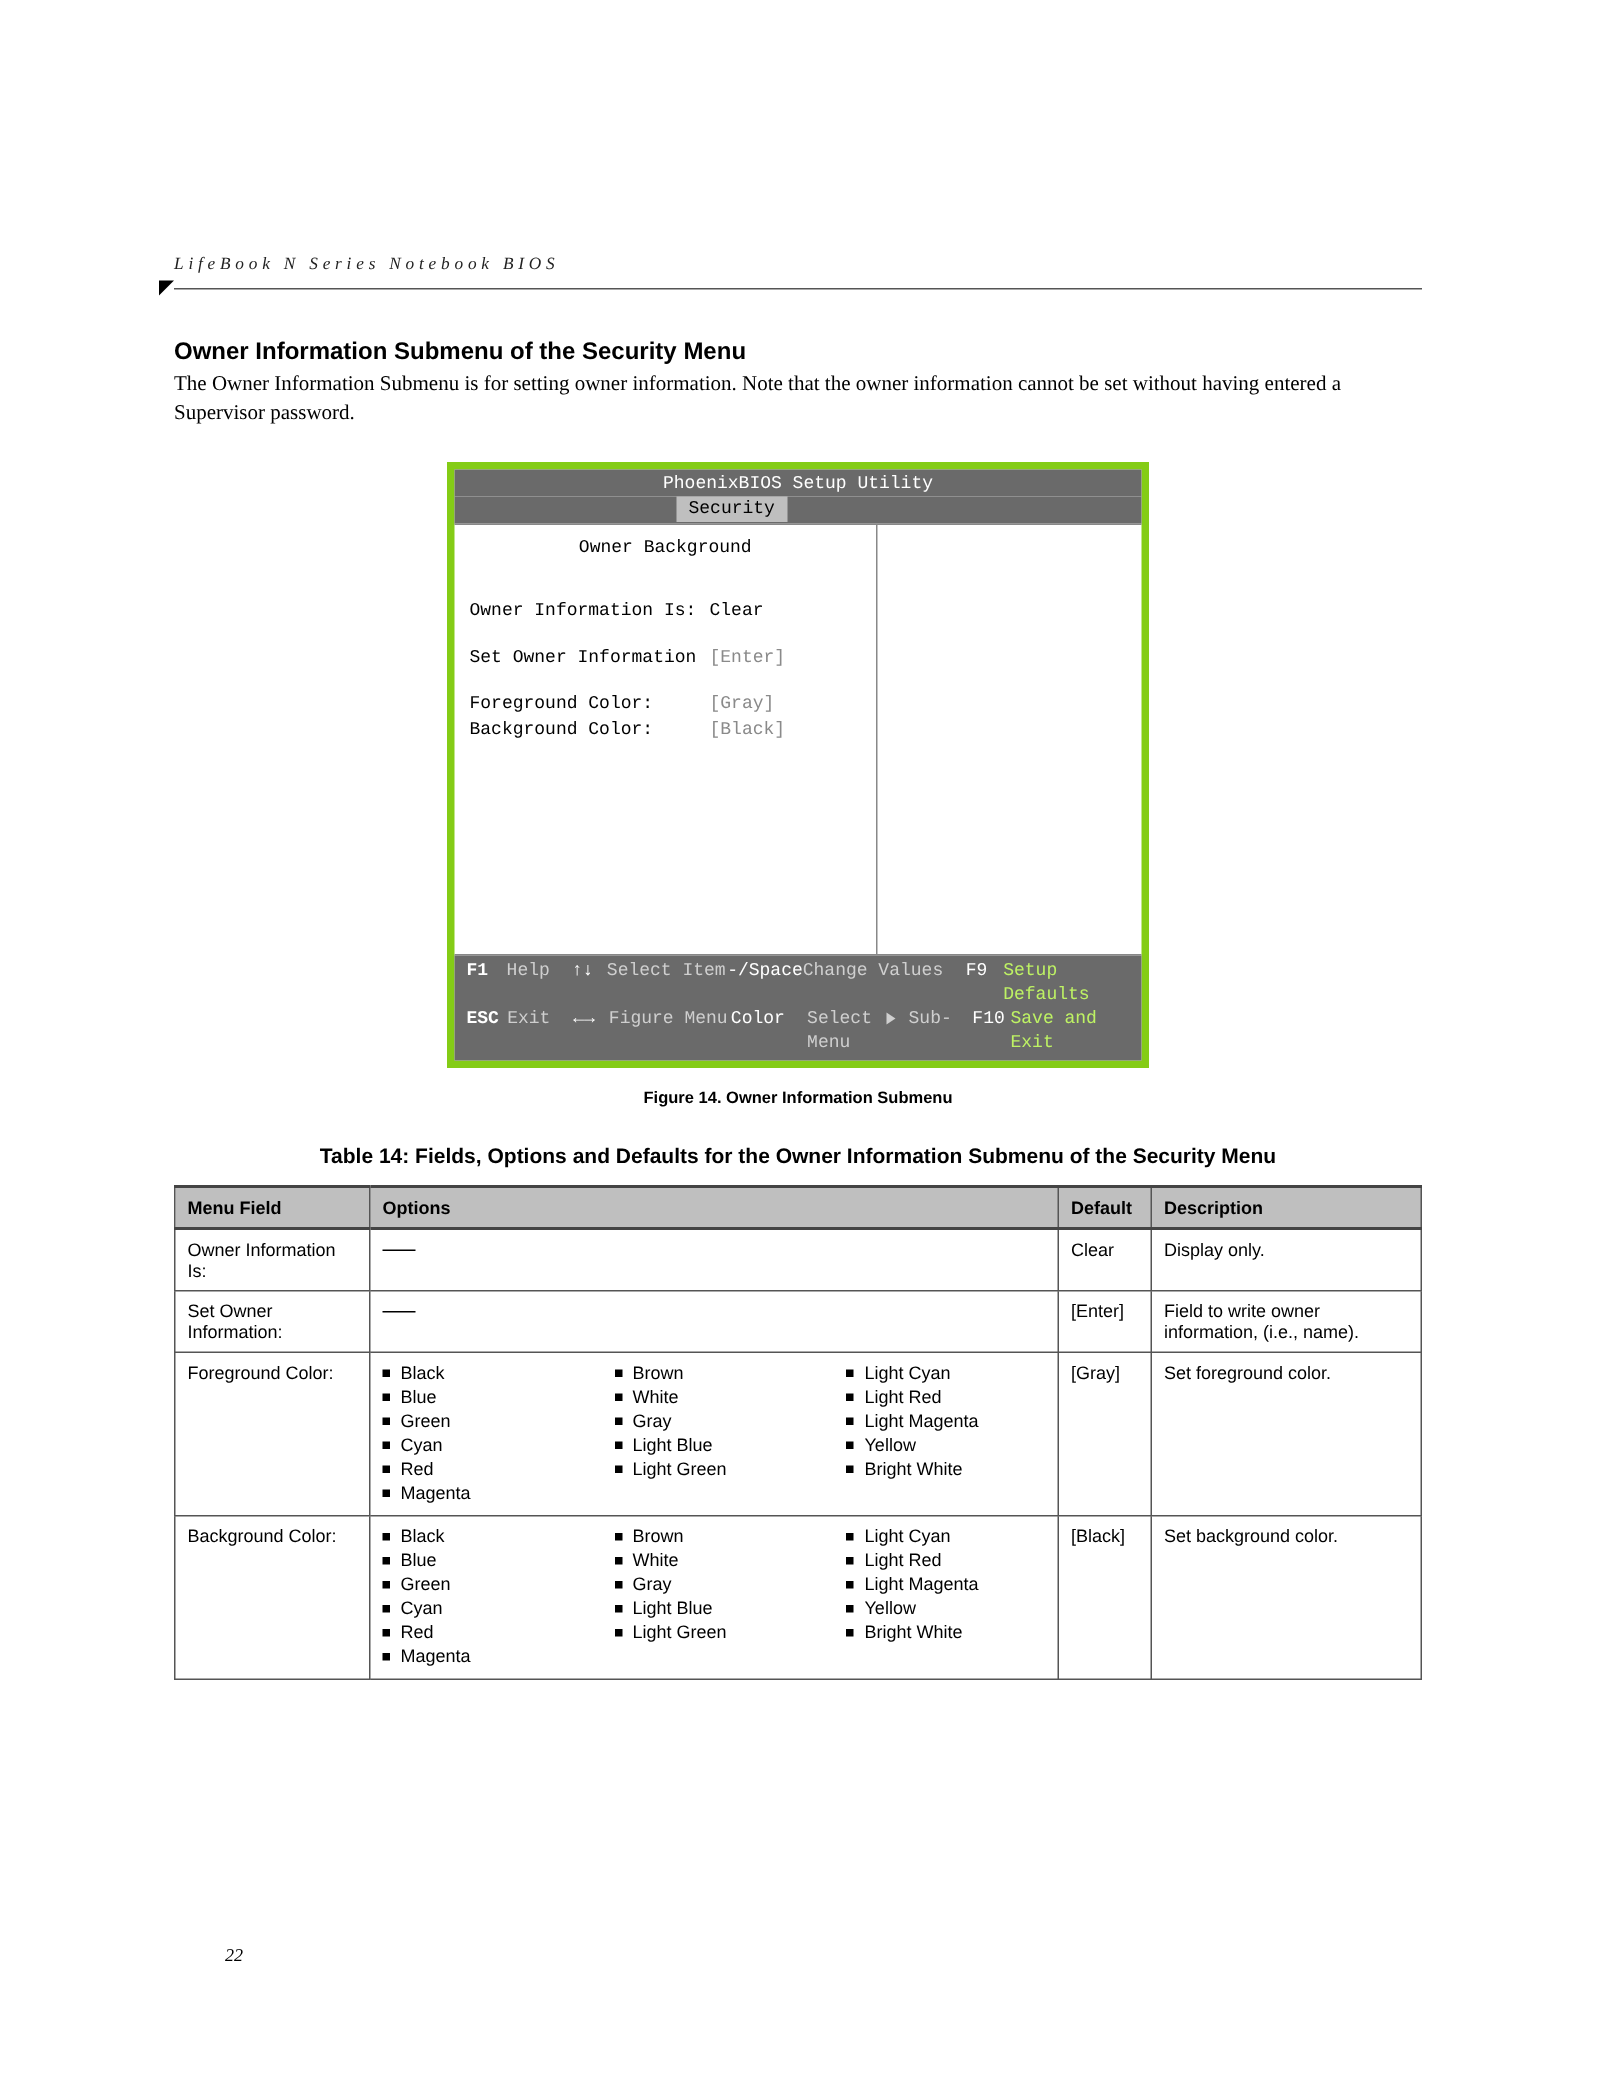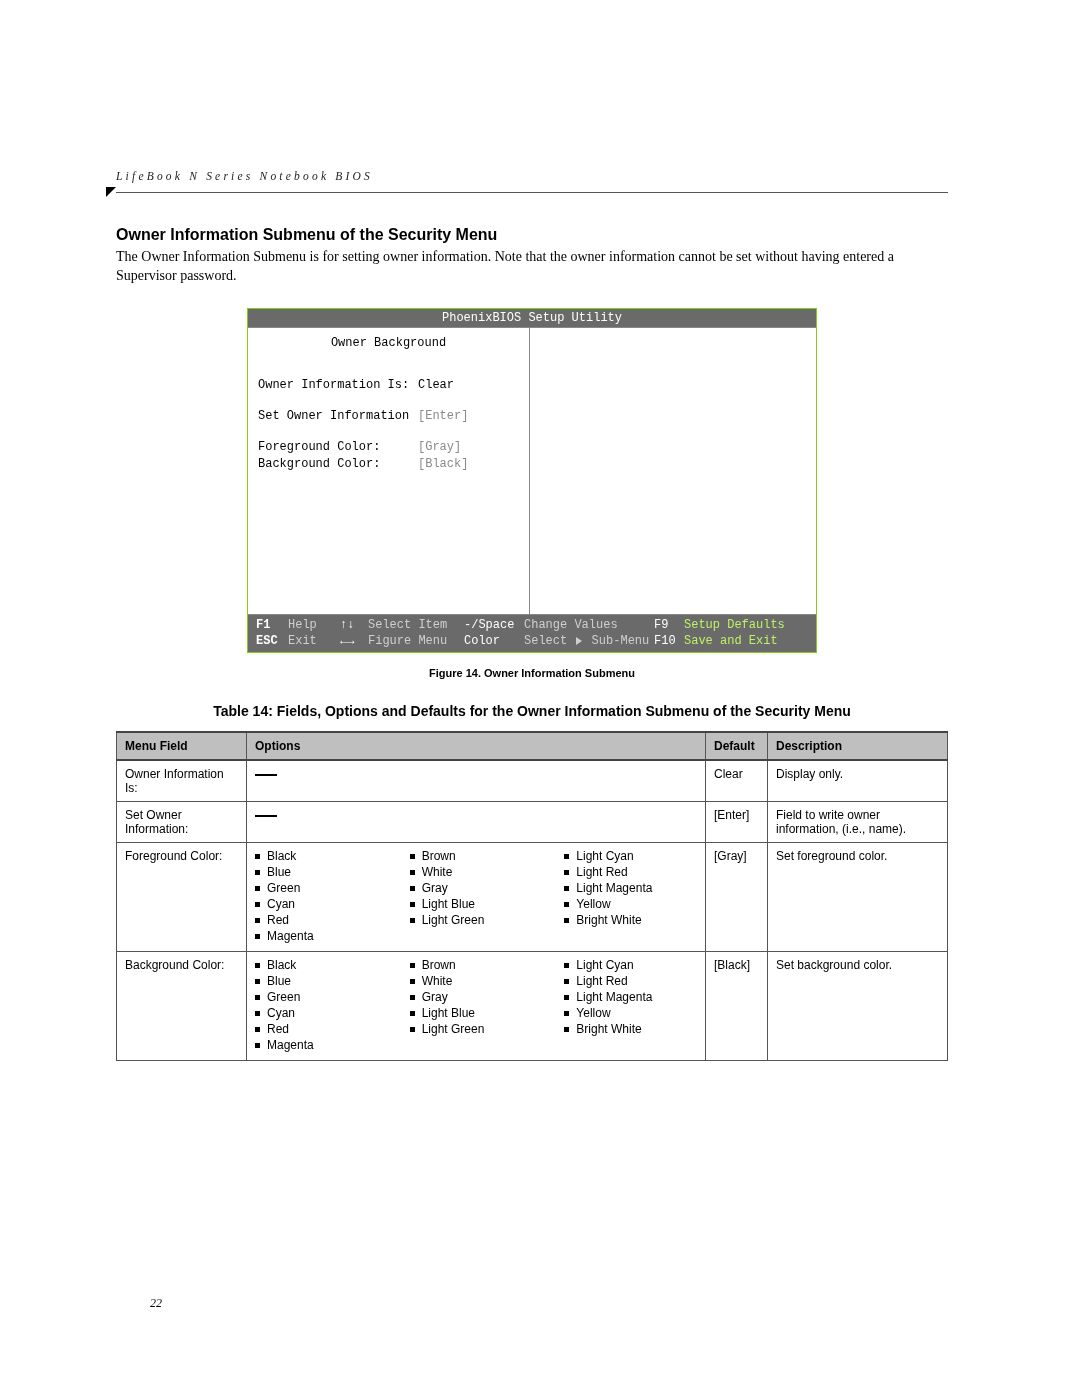--- a/index.html
+++ b/index.html
@@ -50,23 +50,23 @@
     margin: 0 0 4px 0;
   }
   p.body-text {
     font-family: Georgia, serif;
     font-size: 14px;
     line-height: 1.35;
     margin: 0 0 22px 0;
   }
   
   .bios-box {
-    width: 570px;
+    width: 468px;
     margin: 0 auto 14px auto;
-    border: 1px solid #84cc16;
+    border: 5px solid #84cc16;
     font-family: 'Courier New', monospace;
     font-size: 12px;
     background: #fff;
   }
   .bios-title {
     background: #6a6a6a;
     color: #fff;
     text-align: center;
     padding: 2px 0;
   }
@@ -226,20 +226,23 @@
   <div class="header-rule">
     <div class="header-line"></div>
     <div class="header-triangle"></div>
   </div>
 
   <h2 class="section-title">Owner Information Submenu of the Security Menu</h2>
   <p class="body-text">The Owner Information Submenu is for setting owner information. Note that the owner information cannot be set without having entered a Supervisor password.</p>
 
   <div class="bios-box">
     <div class="bios-title">PhoenixBIOS Setup Utility</div>
+    <div class="bios-tabrow">
+      <div class="bios-tab">Security</div>
+    </div>
     <div class="bios-body">
       <div class="bios-left">
         <div class="bios-center-head">Owner Background</div>
         <div id="bios-rows">
             <div class="bios-row">
               <span class="lbl">Owner Information Is:</span>
               <span class="val">Clear</span>
             </div>
             <div class="bios-gap"></div>
             <div class="bios-row">

